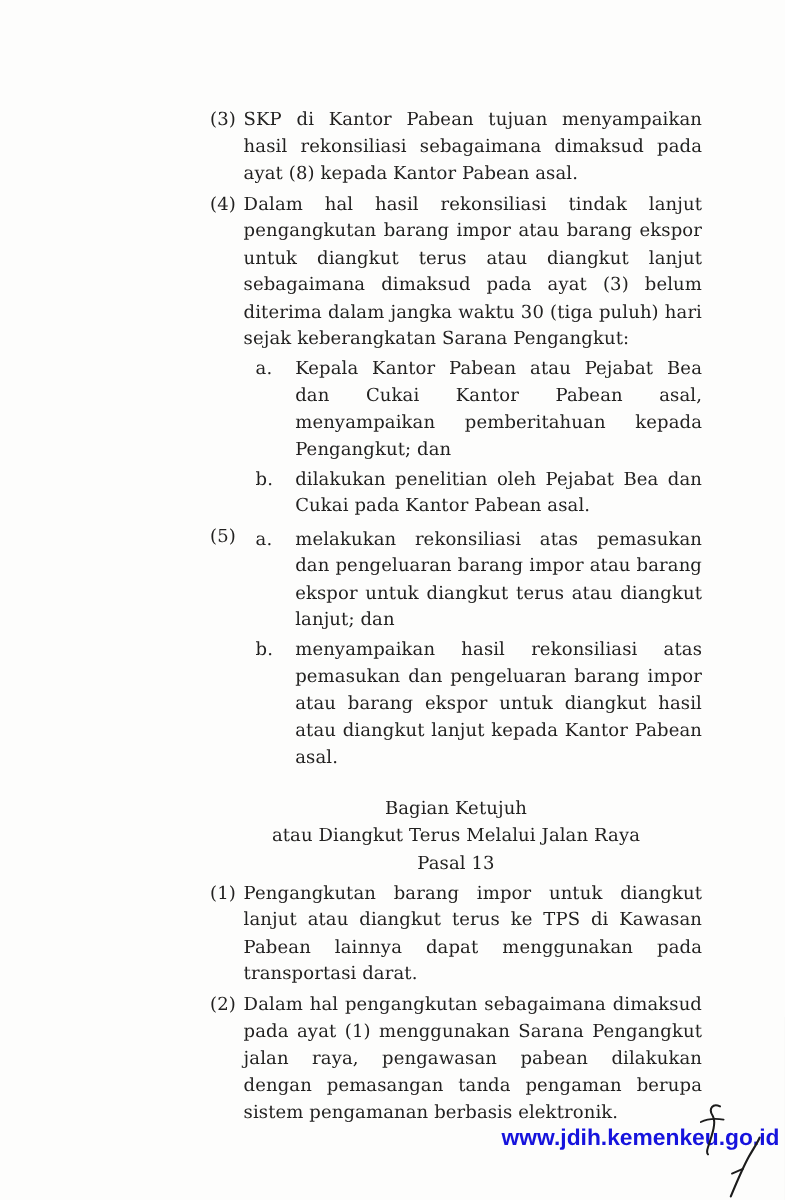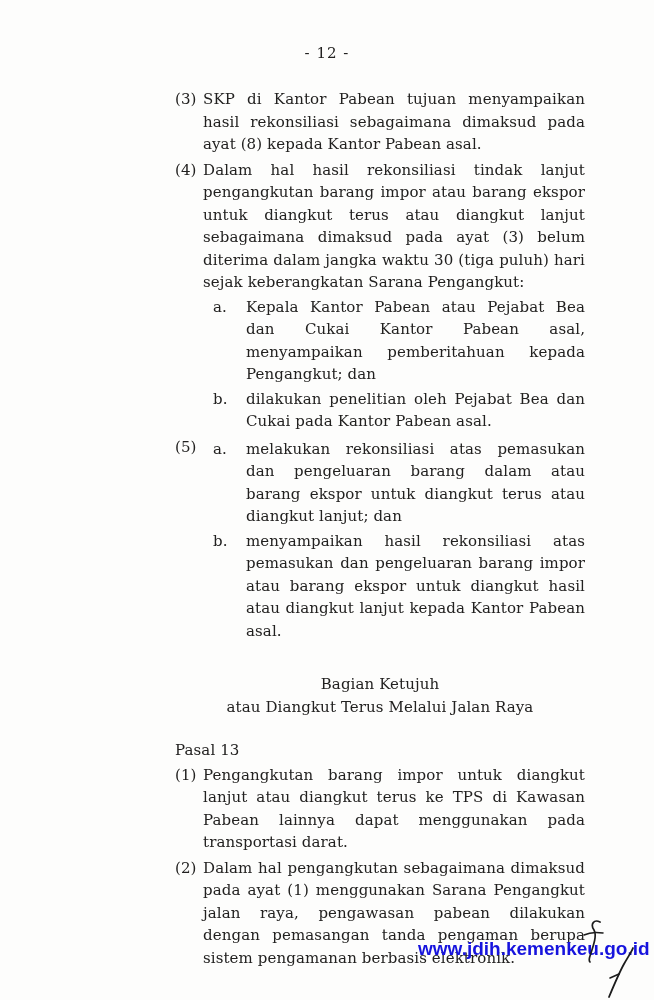--- a/index.html
+++ b/index.html
@@ -40,22 +40,22 @@
   .ayat-marker { width: 28px; flex: 0 0 28px; }
   .ayat-body { flex: 1; }
   .para { text-align: justify; }
 
   .sub { display: flex; align-items: flex-start; margin-left: 10px; margin-top: 2px; }
   .sub-marker { width: 33px; flex: 0 0 33px; }
   .sub-body { flex: 1; text-align: justify; }
 
   .gap-before-4 { margin-top: 6px; }
 
-  .section-block { margin-top: 31px; text-align: center; line-height: 23px; }
-  .article-label { margin-top: 20px; text-align: left; }
+  .section-block { margin-top: 20px; text-align: center; line-height: 23px; }
+  .article-label { text-align: center; }
   .article-clauses { margin-top: 2px; }
 
   .footer-watermark {
     position: absolute;
     left: 418px;
     top: 938px;
     font-family: "Liberation Sans", "DejaVu Sans", sans-serif;
     font-size: 19px;
     font-weight: bold;
     letter-spacing: 0px;
@@ -64,21 +64,20 @@
 
   .pen-mark { position: absolute; pointer-events: none; }
   .pen-mark-initial { left: 580px; top: 920px; }
   .pen-mark-slash { left: 596px; top: 944px; }
 </style>
 </head>
 <body>
 
 <div class="page">
 
-  <div class="page-number">- 12 -</div>
 
   <div class="content">
 
     <div class="ayat">
       <div class="ayat-marker">(3)</div>
       <div class="ayat-body">
         <div class="para">SKP di Kantor Pabean tujuan menyampaikan hasil rekonsiliasi sebagaimana dimaksud pada ayat (8) kepada Kantor Pabean asal.</div>
       </div>
     </div>
 
@@ -95,21 +94,21 @@
           <div class="sub-body">dilakukan penelitian oleh Pejabat Bea dan Cukai pada Kantor Pabean asal.</div>
         </div>
       </div>
     </div>
 
     <div class="ayat">
       <div class="ayat-marker">(5)</div>
       <div class="ayat-body">
         <div class="sub">
           <div class="sub-marker">a.</div>
-          <div class="sub-body">melakukan rekonsiliasi atas pemasukan dan pengeluaran barang dalam atau barang ekspor untuk diangkut terus atau diangkut lanjut; dan</div>
+          <div class="sub-body">melakukan rekonsiliasi atas pemasukan dan pengeluaran barang impor atau barang ekspor untuk diangkut terus atau diangkut lanjut; dan</div>
         </div>
         <div class="sub">
           <div class="sub-marker">b.</div>
           <div class="sub-body">menyampaikan hasil rekonsiliasi atas pemasukan dan pengeluaran barang impor atau barang ekspor untuk diangkut hasil atau diangkut lanjut kepada Kantor Pabean asal.</div>
         </div>
       </div>
     </div>
 
     <div class="section-block">
       <div>Bagian Ketujuh</div>

